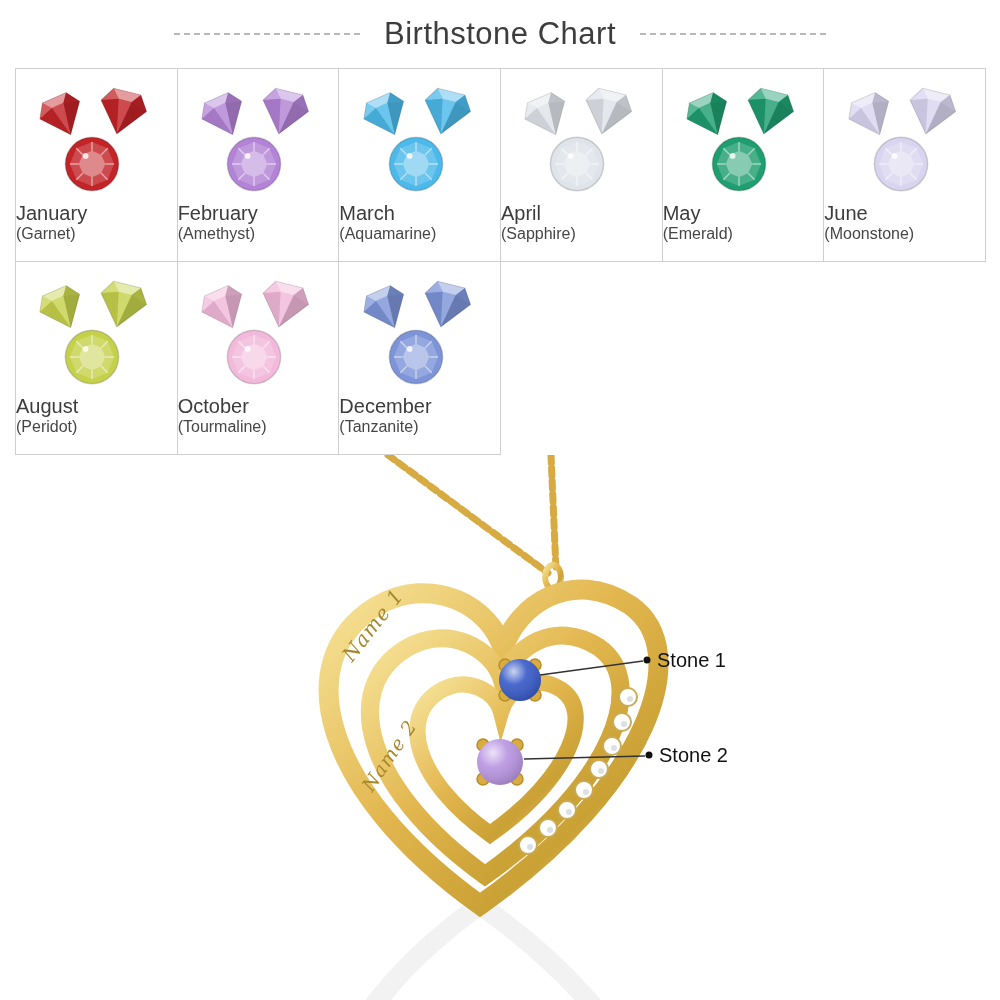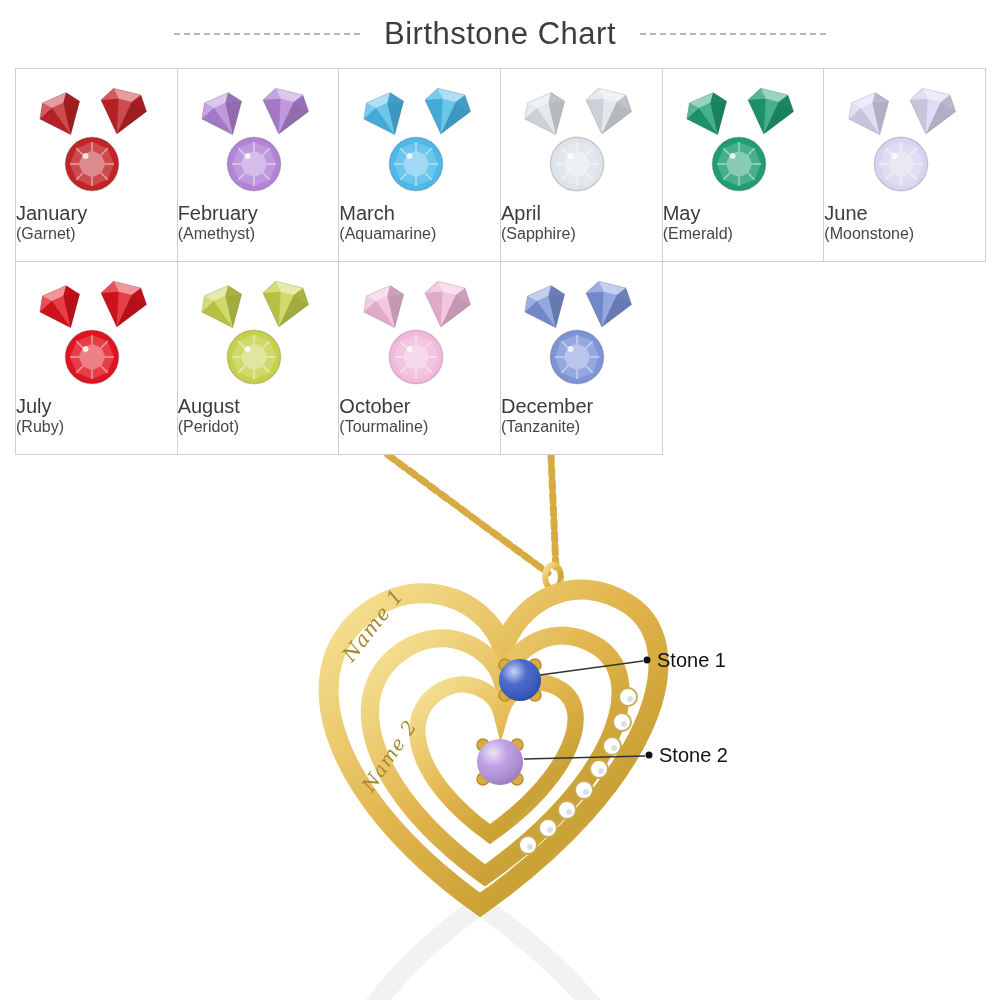--- a/index.html
+++ b/index.html
@@ -154,35 +154,20 @@
             <use href="#gem-cut"></use>
           </svg>
         <svg class="gem gem-c">
             <use href="#gem-round"></use>
           </svg>
       </div>
       <div class="month">June</div>
       <div class="stone">(Moonstone)</div>
     </div>
 
-    <div class="cell">
-      <div class="gems" style="color: rgb(224, 20, 32);">
-        <svg class="gem gem-a">
-            <use href="#gem-cut"></use>
-          </svg>
-        <svg class="gem gem-b">
-            <use href="#gem-cut"></use>
-          </svg>
-        <svg class="gem gem-c">
-            <use href="#gem-round"></use>
-          </svg>
-      </div>
-      <div class="month">July</div>
-      <div class="stone">(Ruby)</div>
-    </div>
 
     <div class="cell">
       <div class="gems" style="color: rgb(198, 209, 75);">
         <svg class="gem gem-a">
             <use href="#gem-cut"></use>
           </svg>
         <svg class="gem gem-b">
             <use href="#gem-cut"></use>
           </svg>
         <svg class="gem gem-c">

